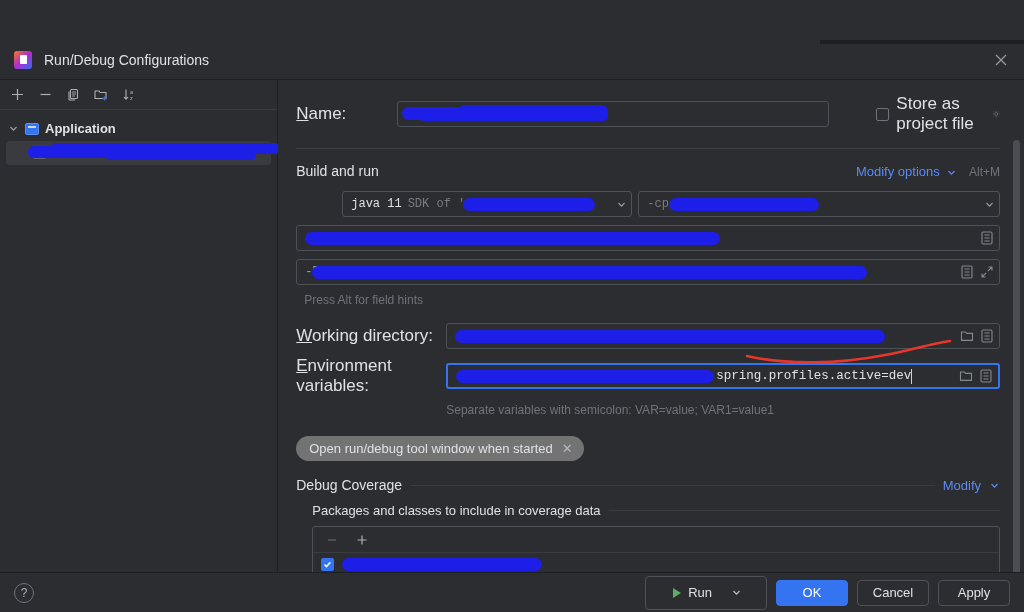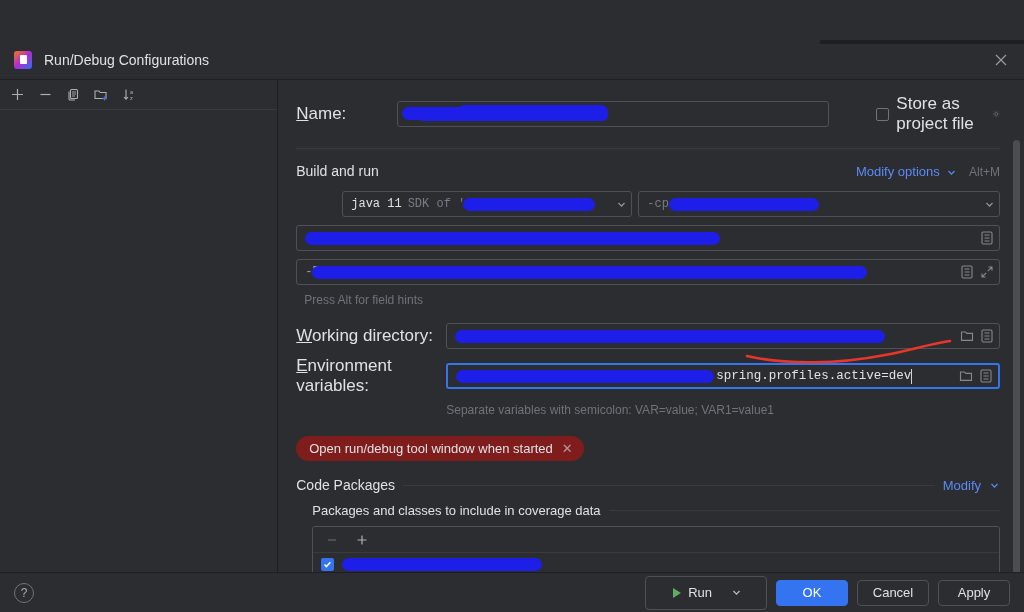--- a/index.html
+++ b/index.html
@@ -142,21 +142,21 @@
   .cp-sel { flex: 1 1 auto; }
   .full-field { margin-bottom: 8px; }
   .hint { color:#6f737a; font-size:12px; }
 
   .lbl-col { width: 150px; flex: 0 0 150px; }
   .wd-row, .env-row { display:flex; align-items:center; margin-bottom: 7px; }
   .wd-field { flex: 1 1 auto; }
 
   .chip {
     display:inline-flex; align-items:center; gap:9px;
-    background:#7f1d1d; border-radius: 13px; height: 25px;
+    background:#737373; border-radius: 13px; height: 25px;
     padding: 0 11px 0 13px; font-size:13px; color:#dfe1e5;
   }
   .chip .x { opacity:.6; cursor:pointer; font-size: 13px; }
 
   .titled-sep { display:flex; align-items:center; gap:8px; margin: 16px 0 10px 0;}
   .titled-sep .line { flex:1 1 auto; height:1px; background:#393b40; }
 
   .cov-inner { padding-left: 16px; }
   .list-box {
     border:1px solid #4e5157; border-radius:3px; background:#2b2d30;
@@ -253,20 +253,39 @@
       </div>
       <div class="tb-btn">
         <svg width="16" height="15" viewBox="0 0 16 15">
           <path d="M5 2.5 v9.5 M3 10 l2 2.2 2-2.2" stroke="#c3c6cc" fill="none" stroke-width="1.1"></path>
           <text x="9" y="7" font-size="5.5" fill="#c3c6cc" font-family="Liberation Sans">a</text>
           <text x="9" y="13" font-size="5.5" fill="#c3c6cc" font-family="Liberation Sans">z</text>
         </svg>
       </div>
     </div>
 
+    <div class="tree">
+      <div class="tree-group">
+        <svg class="chev" viewBox="0 0 11 11">
+            <path d="M2.5 4 L5.5 7.2 L8.5 4" stroke="#b9bcc2" stroke-width="1.2" fill="none"></path>
+          </svg>
+        <span class="node-icon"></span>
+        <span>Application</span>
+      </div>
+      <div class="tree-child">
+        <svg width="16" height="13" viewBox="0 0 16 13" style="position:absolute;left:26px;top:6px">
+          <rect x="1" y="1" width="13" height="10" rx="1.5" stroke="#8a8f98" fill="none" stroke-width="1.1"></rect>
+          <path d="M3.5 4 h4" stroke="#8a8f98" stroke-width="1"></path>
+        </svg>
+        <span class="redact redact-blob" style="left:22px;top:5px;width:170px;height:12px;border-radius:6px;"></span>
+        <span class="redact redact-blob" style="left:45px;top:2px;width:230px;height:11px;border-radius:6px;"></span>
+        <span class="redact redact-blob" style="left:100px;top:10px;width:150px;height:9px;border-radius:5px;"></span>
+        <span></span>
+      </div>
+    </div>
 
   </div>
 
   <div class="main">
 
     <div class="row name-row">
       <span class="lbl"><u>N</u><span title="Name:">ame:</span></span>
       <div class="name-input">
         <span class="redact redact-blob" style="left:4px;top:5px;width:200px;height:13px;"></span>
         <span class="redact redact-blob" style="left:60px;top:3px;width:150px;height:14px;"></span>
@@ -369,21 +388,21 @@
     <div class="hint" style="margin:2px 0 0 150px">Separate variables with semicolon: VAR=value; VAR1=value1</div>
 
     <div style="margin-top:19px">
       <span class="chip">
         <span>Open run/debug tool window when started</span>
         <span class="x">✕</span>
       </span>
     </div>
 
     <div class="titled-sep">
-      <span class="sec-title">Code Packages</span>
+      <span class="sec-title">Debug Coverage</span>
       <span class="line"></span>
       <span class="link">Modify</span>
       <svg width="11" height="11" viewBox="0 0 11 11">
           <path d="M2.5 4 L5.5 7.2 L8.5 4" stroke="#5b8af5" stroke-width="1.2" fill="none"></path>
         </svg>
     </div>
 
     <div class="cov-inner">
       <div class="titled-sep" style="margin:4px 0 0 0">
         <span style="font-size:13px">Packages and classes to include in coverage data</span>

